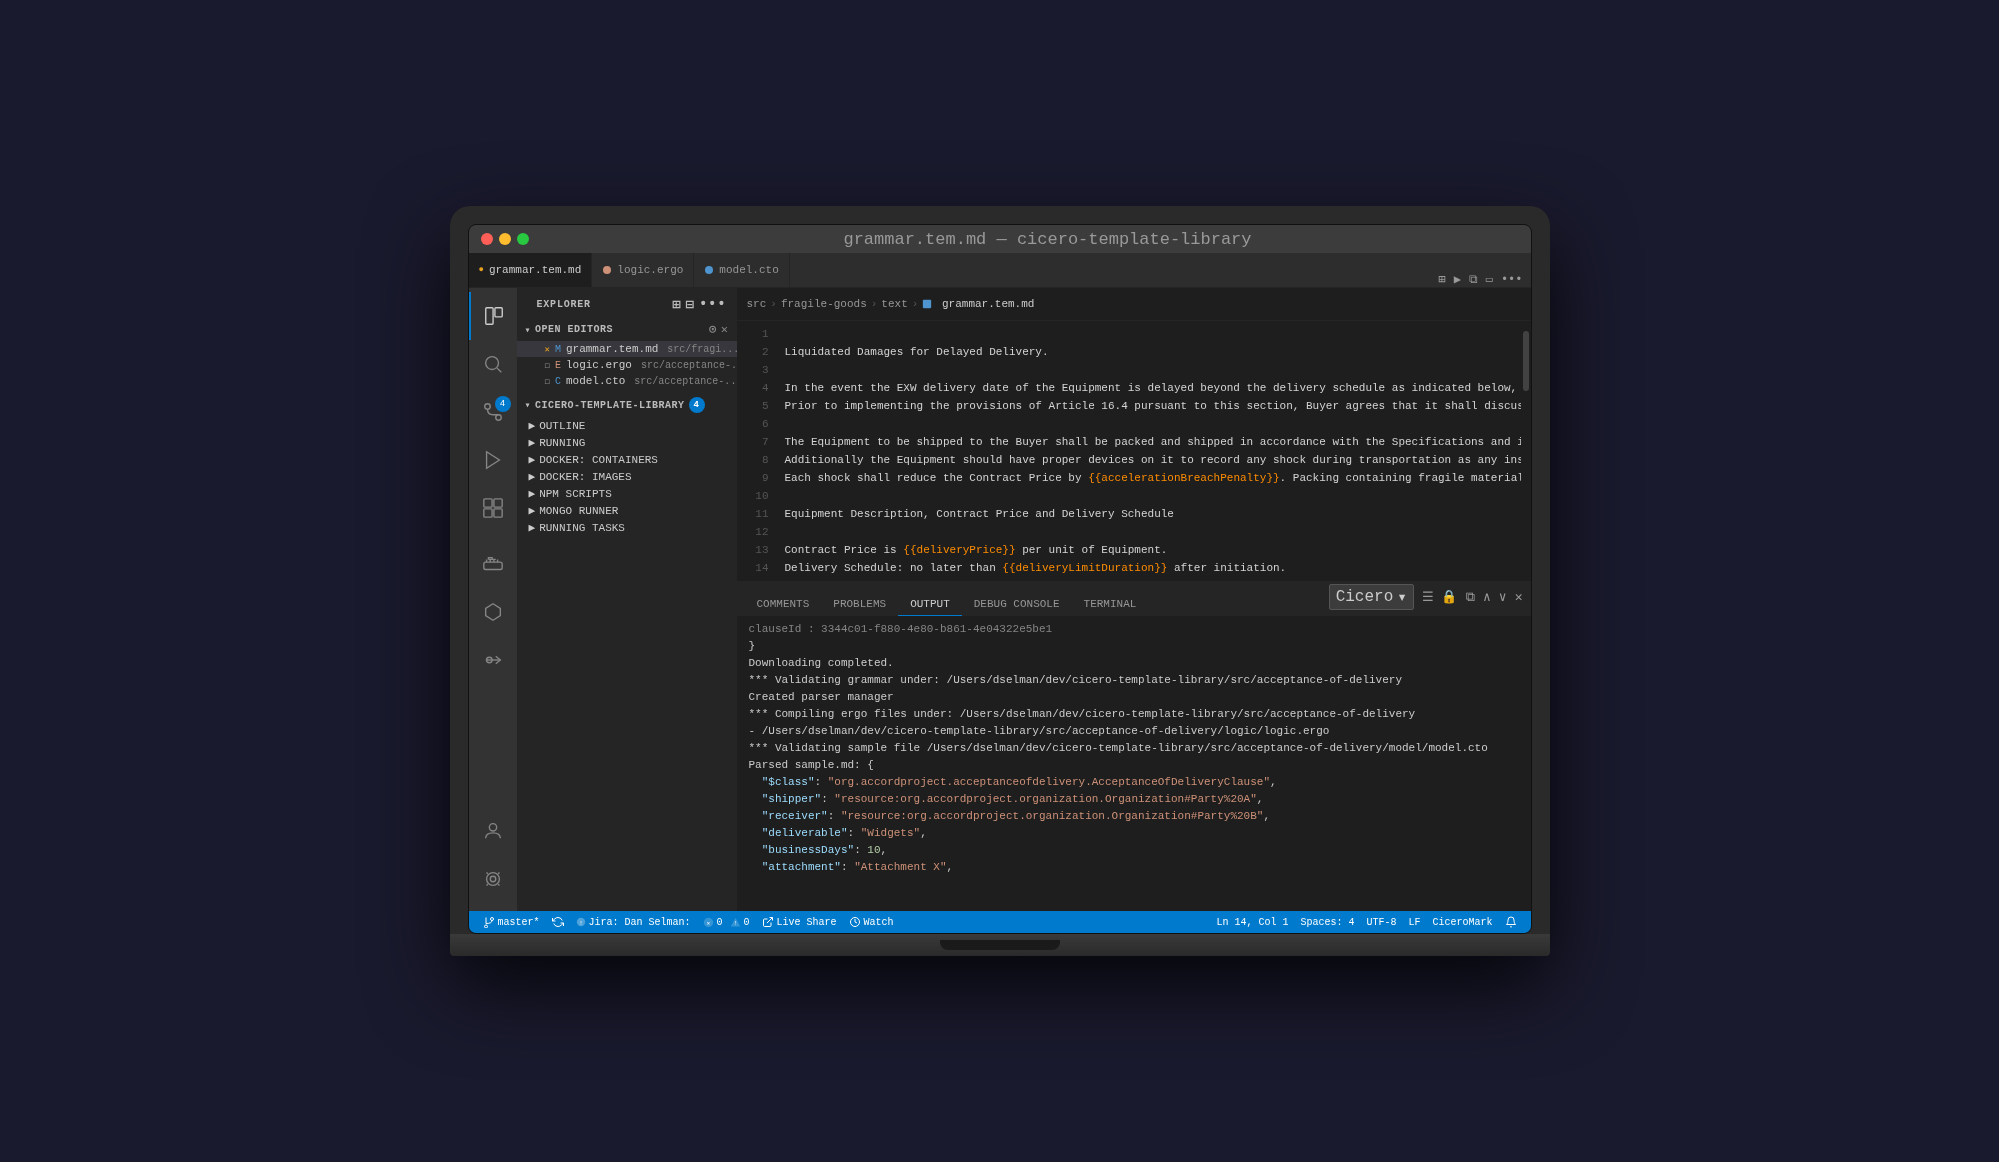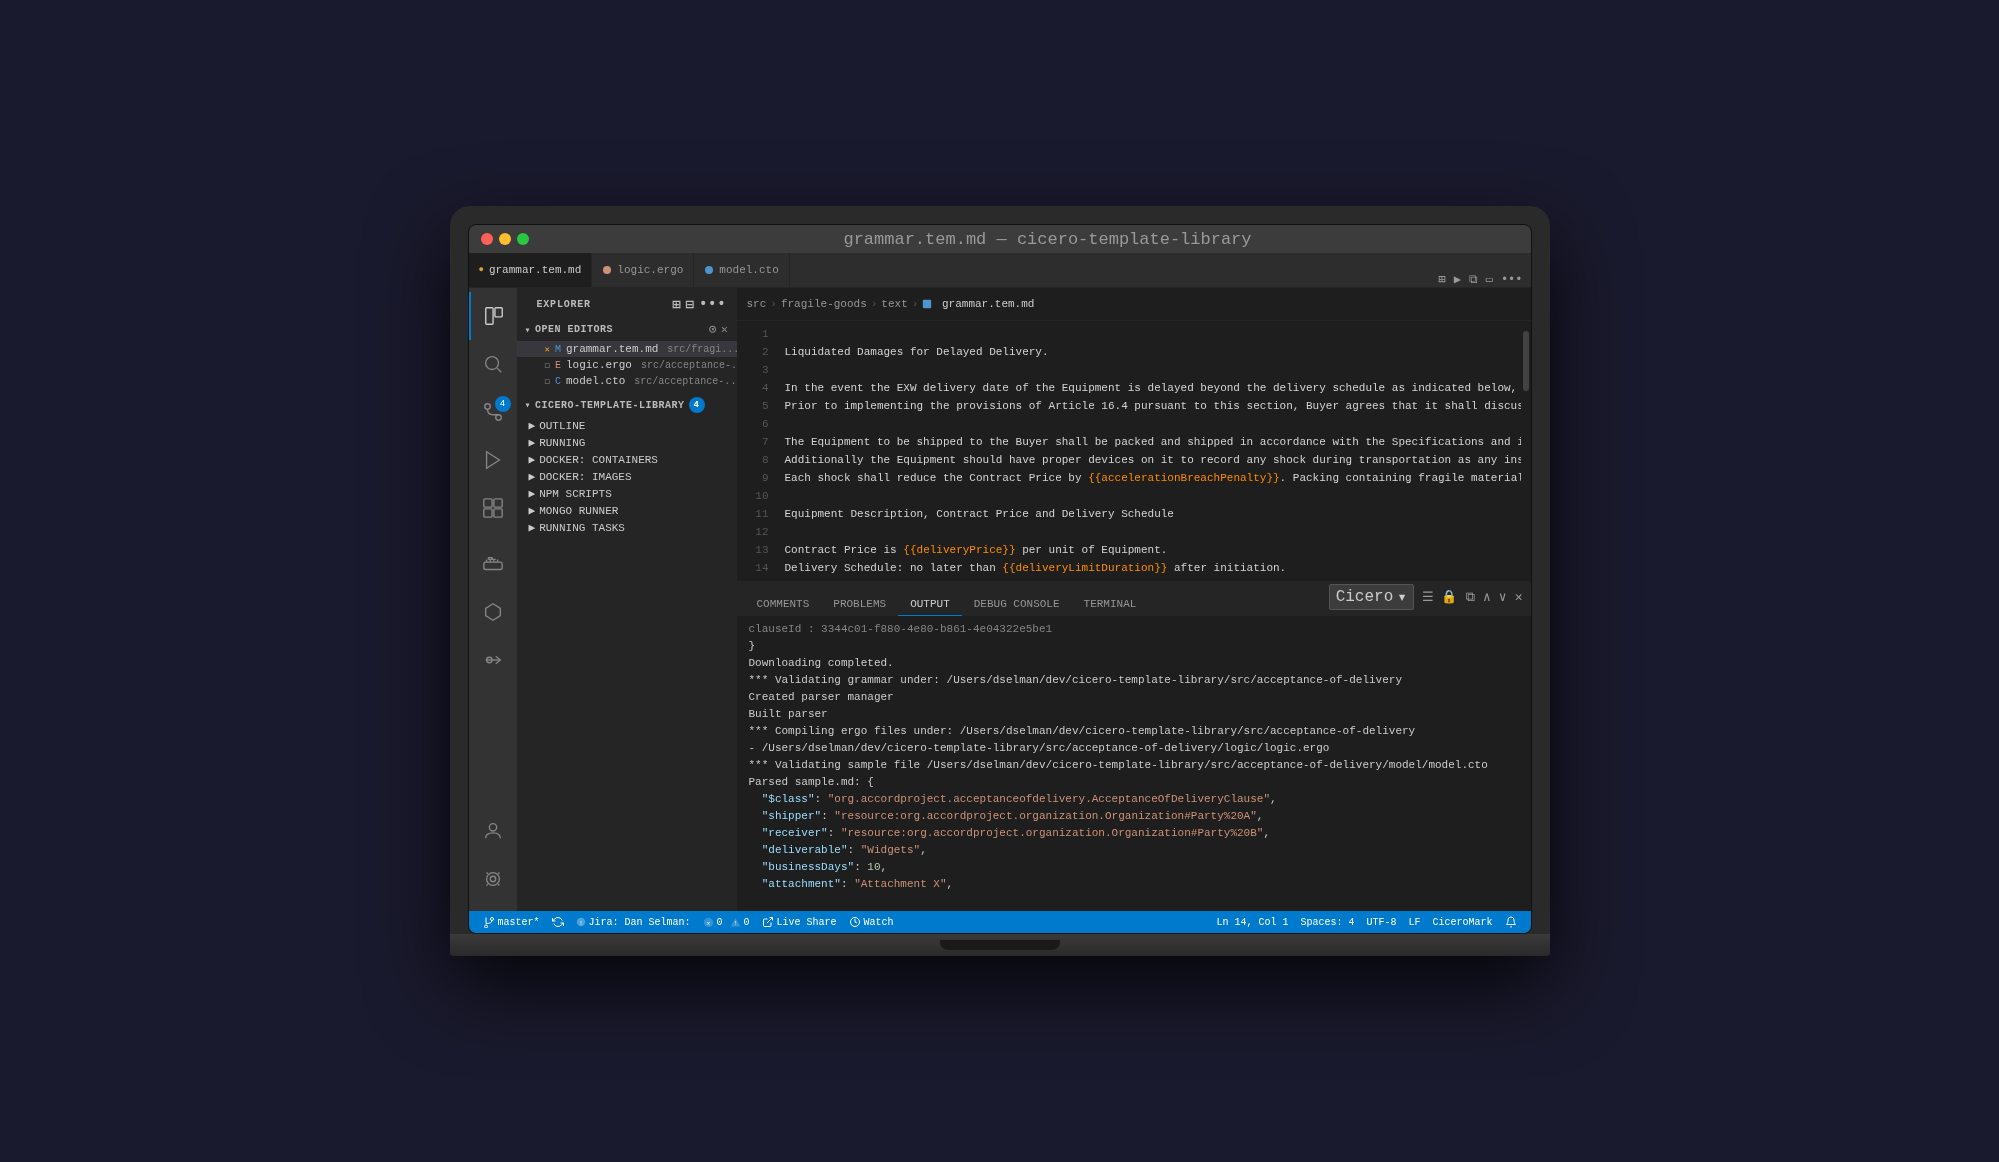--- a/index.html
+++ b/index.html
@@ -698,21 +698,20 @@
                   <span style="cursor:pointer;">✕</span>
                 </div>
               </div>
 
               <div class="panel-content">
                 <div class="output-line"><span style="color:#858585;">clauseId : 3344c01-f880-4e80-b861-4e04322e5be1</span></div>
                 <div class="output-line"><span style="color:#cccccc;">}</span></div>
                 <div class="output-line"><span style="color:#cccccc;">Downloading completed.</span></div>
                 <div class="output-line"><span style="color:#cccccc;">*** Validating grammar under: /Users/dselman/dev/cicero-template-library/src/acceptance-of-delivery</span></div>
                 <div class="output-line"><span style="color:#cccccc;">Created parser manager</span></div>
-                <div class="output-line"><span style="color:#cccccc;">Built parser</span></div>
                 <div class="output-line"><span style="color:#cccccc;">*** Compiling ergo files under: /Users/dselman/dev/cicero-template-library/src/acceptance-of-delivery</span></div>
                 <div class="output-line"><span style="color:#cccccc;">- /Users/dselman/dev/cicero-template-library/src/acceptance-of-delivery/logic/logic.ergo</span></div>
                 <div class="output-line"><span style="color:#cccccc;">*** Validating sample file /Users/dselman/dev/cicero-template-library/src/acceptance-of-delivery/model/model.cto</span></div>
                 <div class="output-line"><span style="color:#cccccc;">Parsed sample.md: {</span></div>
                 <div class="output-line"><span style="color:#cccccc;">  <span class="output-key">"$class"</span>: <span class="output-string">"org.accordproject.acceptanceofdelivery.AcceptanceOfDeliveryClause"</span>,</span></div>
                 <div class="output-line"><span style="color:#cccccc;">  <span class="output-key">"shipper"</span>: <span class="output-string">"resource:org.accordproject.organization.Organization#Party%20A"</span>,</span></div>
                 <div class="output-line"><span style="color:#cccccc;">  <span class="output-key">"receiver"</span>: <span class="output-string">"resource:org.accordproject.organization.Organization#Party%20B"</span>,</span></div>
                 <div class="output-line"><span style="color:#cccccc;">  <span class="output-key">"deliverable"</span>: <span class="output-string">"Widgets"</span>,</span></div>
                 <div class="output-line"><span style="color:#cccccc;">  <span class="output-key">"businessDays"</span>: <span class="output-number">10</span>,</span></div>
                 <div class="output-line"><span style="color:#cccccc;">  <span class="output-key">"attachment"</span>: <span class="output-string">"Attachment X"</span>,</span></div>

